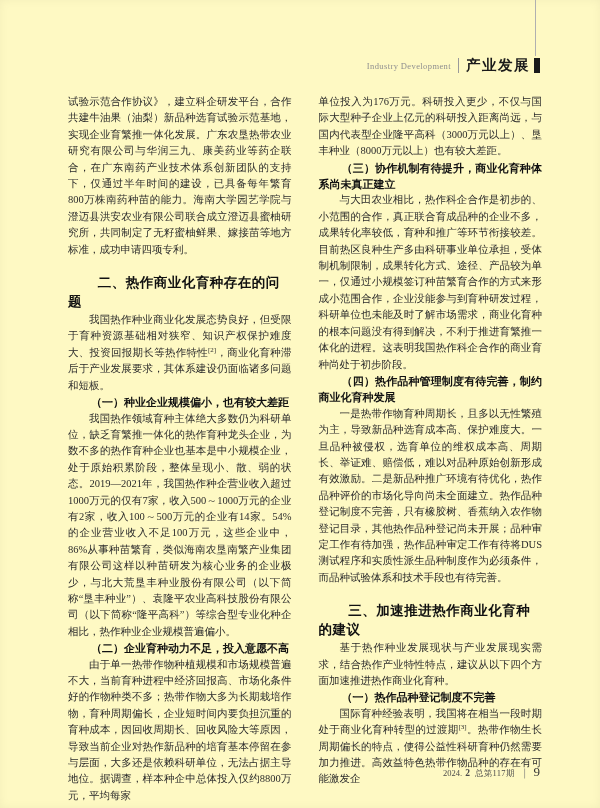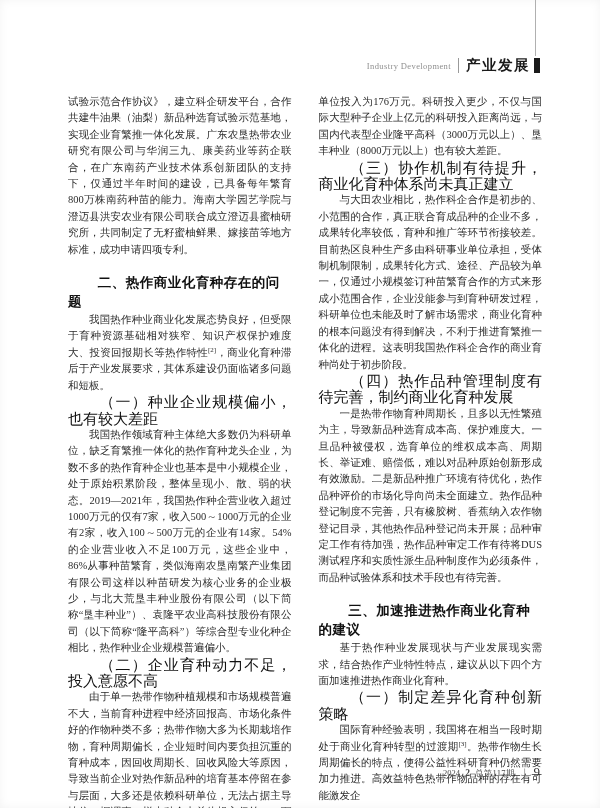--- a/index.html
+++ b/index.html
@@ -1,20 +1,20 @@
 <!DOCTYPE html>
 <html><head>
 <meta charset="utf-8">
 <style>
   html,body { margin:0; padding:0; background:#e8e8e8; }
   .page {
     position:relative;
     width:600px; height:808px;
     margin:0 auto;
-    background:#ffffff;
+    background:#fef9c3;
     font-family:"Liberation Serif","DejaVu Serif",serif;
     color:#2b2b2b;
     overflow:hidden;
     box-shadow: inset 0 0 10px rgba(0,0,0,0.05);
   }
 
   
   .vrule {
     position:absolute; top:0; right:64px;
     width:1px; height:56px; background:#b0b0b0;
@@ -62,21 +62,21 @@
 
   .h2 {
     font-size:13.5px; font-weight:bold; color:#111;
     font-family:"Liberation Sans","DejaVu Sans",sans-serif;
     margin:15px 0 1px 0;
     line-height:19px;
     text-indent:2.2em;
     letter-spacing:0.5px;
   }
   .h3 {
-    font-size:15px; font-weight:normal; color:#111;
+    font-size:11px; font-weight:bold; color:#111;
     font-family:"Liberation Sans","DejaVu Sans",sans-serif;
     margin:0;
     line-height:16.4px;
     text-align:justify;
     text-indent:2.1em;
   }
   .sup {
     font-size:7px; vertical-align:super; line-height:0;
   }
 
@@ -119,21 +119,21 @@
     </div>
 
     <div class="col">
       <p class="body-p">单位投入为176万元。科研投入更少，不仅与国际大型种子企业上亿元的科研投入距离尚远，与国内代表型企业隆平高科（3000万元以上）、垦丰种业（8000万元以上）也有较大差距。</p>
       <p class="h3">（三）协作机制有待提升，商业化育种体系尚未真正建立</p>
       <p class="body-p indent">与大田农业相比，热作科企合作是初步的、小范围的合作，真正联合育成品种的企业不多，成果转化率较低，育种和推广等环节衔接较差。目前热区良种生产多由科研事业单位承担，受体制机制限制，成果转化方式、途径、产品较为单一，仅通过小规模签订种苗繁育合作的方式来形成小范围合作，企业没能参与到育种研发过程，科研单位也未能及时了解市场需求，商业化育种的根本问题没有得到解决，不利于推进育繁推一体化的进程。这表明我国热作科企合作的商业育种尚处于初步阶段。</p>
       <p class="h3">（四）热作品种管理制度有待完善，制约商业化育种发展</p>
       <p class="body-p indent">一是热带作物育种周期长，且多以无性繁殖为主，导致新品种选育成本高、保护难度大。一旦品种被侵权，选育单位的维权成本高、周期长、举证难、赔偿低，难以对品种原始创新形成有效激励。二是新品种推广环境有待优化，热作品种评价的市场化导向尚未全面建立。热作品种登记制度不完善，只有橡胶树、香蕉纳入农作物登记目录，其他热作品种登记尚未开展；品种审定工作有待加强，热作品种审定工作有待将DUS测试程序和实质性派生品种制度作为必须条件，而品种试验体系和技术手段也有待完善。</p>
       <p class="h2">三、加速推进热作商业化育种的建议</p>
       <p class="body-p indent">基于热作种业发展现状与产业发展现实需求，结合热作产业特性特点，建议从以下四个方面加速推进热作商业化育种。</p>
-      <p class="h3">（一）制定差异化育种创新策略</p>
+      <p class="h3">（一）热作品种登记制度不完善</p>
       <p class="body-p indent"><span>国际育种经验表明，我国将在相当一段时期处于商业化育种转型的过渡期</span><span class="sup">[3]</span><span>。热带作物生长周期偏长的特点，使得公益性科研育种仍然需要加力推进。高效益特色热带作物品种的存在有可能激发企</span></p>
     </div>
 
   </div>
 
   <div class="footer">
     <span class="f-year">2024.</span>
     <span class="f-month">2</span>
     <span class="f-issue">总第117期</span>
     <span class="f-div">｜</span>

